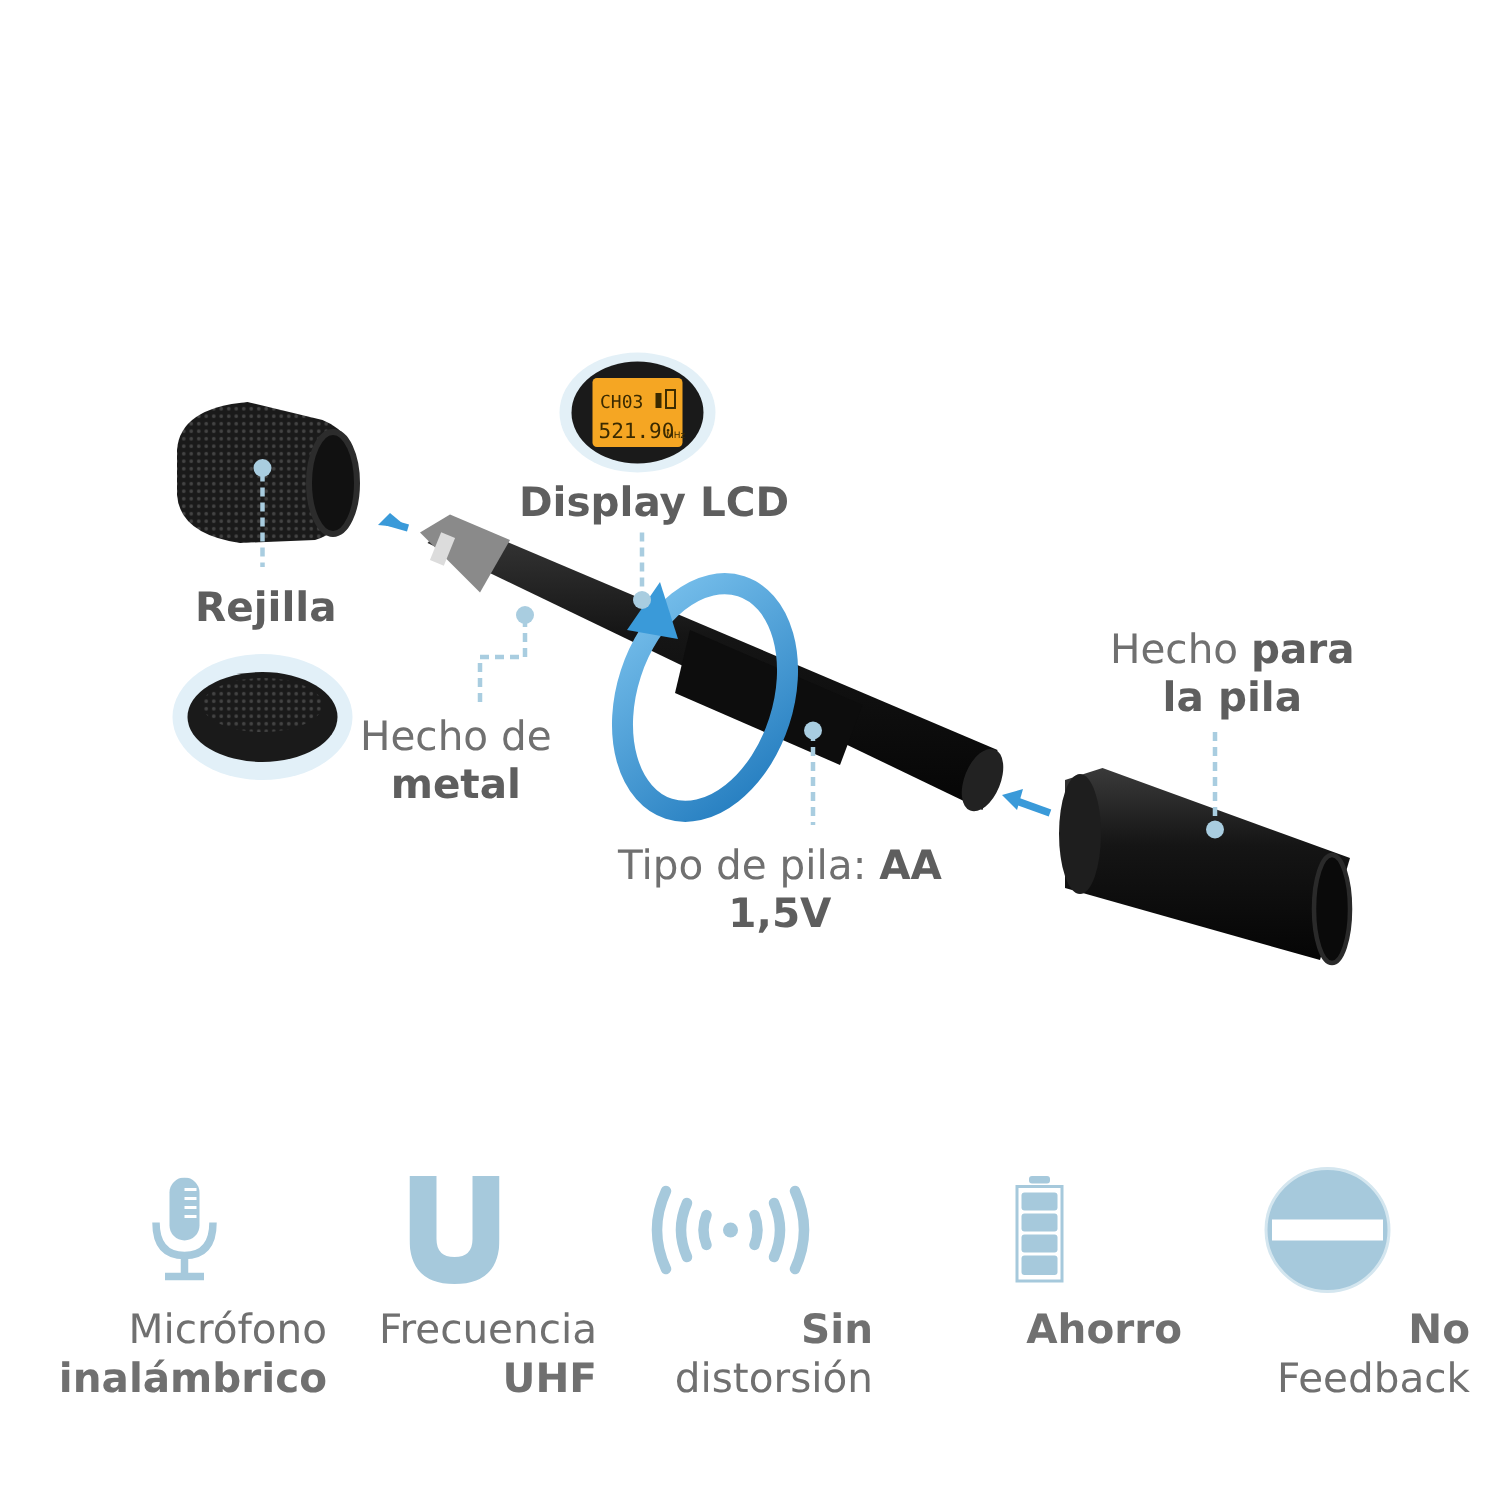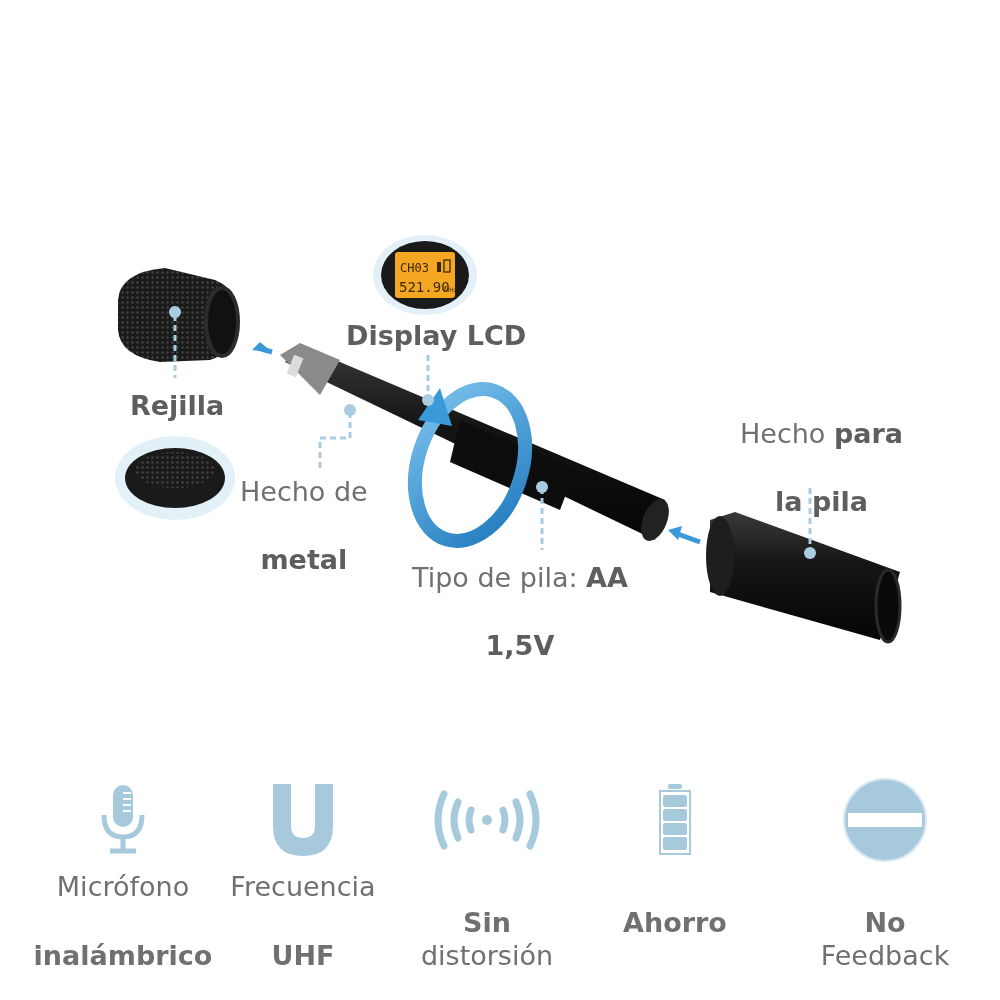--- a/index.html
+++ b/index.html
@@ -1,24 +1,24 @@
 <!DOCTYPE html>
 <html><head>
 <meta charset="utf-8">
 <style>
   html, body { margin: 0; padding: 0; background: #ffffff; }
   body { width: 1000px; height: 1000px; position: relative; overflow: hidden;
          font-family: "DejaVu Sans", "Liberation Sans", sans-serif; color: #6b6b6b; }
   .abs { position: absolute; }
   .lbl { position: absolute; font-size: 27px; line-height: 32px; text-align: center; color: #707070; white-space: nowrap; }
   .lbl b { font-weight: bold; color: #5e5e5e; margin-top: 18px; }
-  .feat { position: absolute; top: 770px; width: 190px; text-align: center; }
+  .feat { position: absolute; top: 770px; width: 190px; text-align: right; }
   .feat .icon { height: 100px; display: flex; align-items: center; justify-content: center; }
   .feat .t1, .feat .t2 { font-size: 27px; line-height: 33px; color: #707070; }
-  .bold { font-weight: bold; color: #5e5e5e; margin-top: 36px; }
+  .bold { font-weight: bold; color: #5e5e5e; }
 </style>
 </head>
 <body>
 
 <svg class="abs" style="left:0;top:0" width="1000" height="700" viewBox="0 0 1000 700">
   <defs>
     <linearGradient id="bodyG" x1="0" y1="0" x2="0" y2="1">
       <stop offset="0" stop-color="#3a3a3a"></stop>
         <stop offset="0.4" stop-color="#151515"></stop>
         <stop offset="1" stop-color="#050505"></stop>
@@ -156,21 +156,21 @@
           <path d="M84 14 Q92 32 84 50"></path>
           <path d="M71 22 Q75 32 71 42"></path>
       </g>
       <circle cx="55" cy="32" r="5" fill="#a6c9dc"></circle>
     </svg>
   </div>
   <div class="t1 bold">Sin</div>
   <div class="t2">distorsión</div>
 </div>
 
-<div class="feat" style="left:580px;">
+<div class="feat" style="left:598px;">
   <div class="icon">
     <svg width="34" height="72" viewBox="0 0 34 72">
       <rect x="10" y="0" width="14" height="5" rx="2" fill="#a6c9dc"></rect>
       <rect x="2" y="7" width="30" height="63" fill="none" stroke="#a6c9dc" stroke-width="2"></rect>
       <g fill="#a6c9dc">
           <rect x="5" y="11" width="24" height="12" rx="2"></rect>
           <rect x="5" y="25" width="24" height="12" rx="2"></rect>
           <rect x="5" y="39" width="24" height="12" rx="2"></rect>
           <rect x="5" y="53" width="24" height="13" rx="2"></rect>
         </g>

